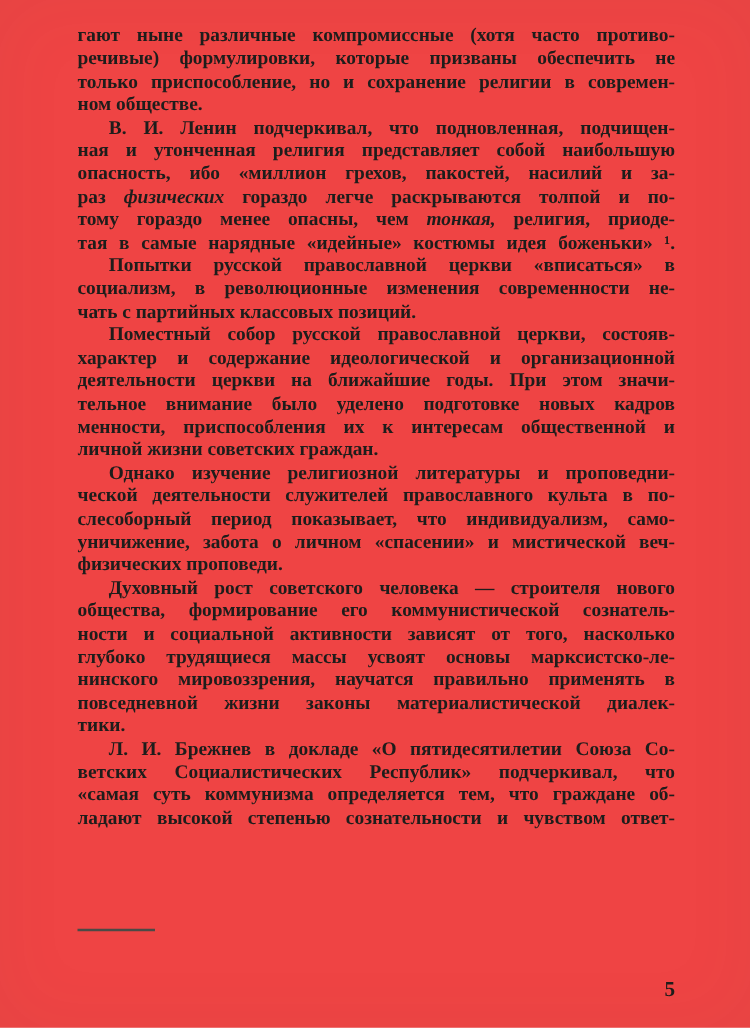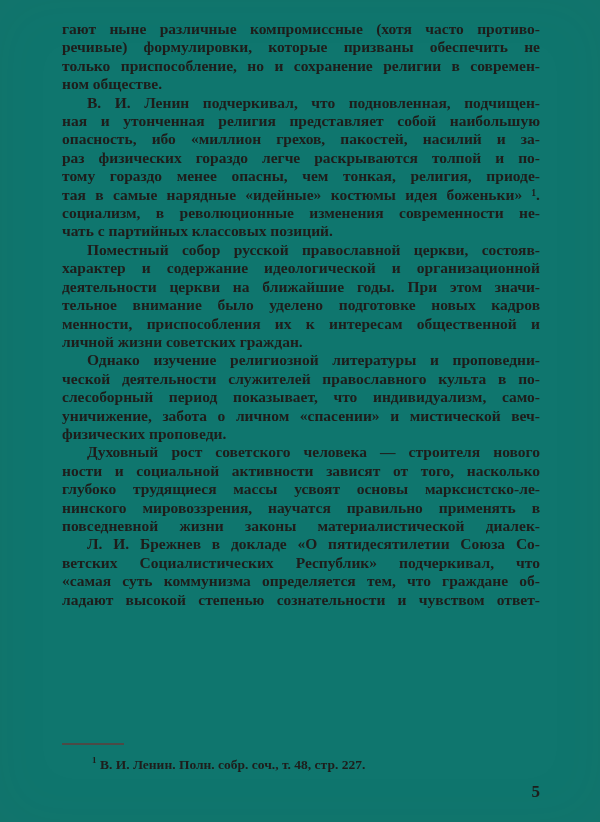--- a/index.html
+++ b/index.html
@@ -1,36 +1,36 @@
 <!DOCTYPE html>
 <html lang="ru"><head>
 <meta charset="utf-8">
 <style>
   html,body{margin:0;padding:0;}
   .page{
     position:relative;
     width:600px;height:822px;
-    background:#0f766e;
+    background:#ef4444;
     box-shadow:inset 0 0 60px rgba(90,85,75,.06);
     overflow:hidden;
     font-family:"Liberation Serif","DejaVu Serif",serif;
     color:#1e1d1b;
   }
   .text-block{
     position:absolute;left:62px;top:20px;width:478px;
     font-size:15.5px;line-height:18.4px;font-weight:600;
   }
   .para{margin:0;padding:0;}
   .line{
     white-space:nowrap;overflow:hidden;
     text-align:justify;
   }
   .jl{text-align-last:justify;}
   .ind{text-indent:25px;}
-  .it{}
+  .it{font-style:italic;}
   .footnote-sep{
     position:absolute;left:62px;top:743px;width:62px;height:0;
     border-top:2px solid #4c4a46;
   }
   .footnote{
     position:absolute;left:62px;top:752px;width:478px;
     font-size:13.5px;line-height:17px;font-weight:600;
     padding-left:30px;white-space:nowrap;
   }
   .fn-sup{
@@ -58,20 +58,21 @@
     <section class="para">
       <div class="line jl ind">В. И. Ленин подчеркивал, что подновленная, подчищен-</div>
       <div class="line jl">ная и утонченная религия представляет собой наибольшую</div>
       <div class="line jl">опасность, ибо «миллион грехов, пакостей, насилий и за-</div>
       <div class="line jl"><span>раз </span><span class="it">физических</span><span> гораздо легче раскрываются толпой и по-</span></div>
       <div class="line jl"><span>тому гораздо менее опасны, чем </span><span class="it">тонкая,</span><span> религия, приоде-</span></div>
       <div class="line jl">тая в самые нарядные «идейные» костюмы идея боженьки» ¹.</div>
     </section>
 
     <section class="para">
+      <div class="line jl ind">Попытки русской православной церкви «вписаться» в</div>
       <div class="line jl">социализм, в революционные изменения современности не-</div>
       <div class="line">чать с партийных классовых позиций.</div>
     </section>
 
     <section class="para">
       <div class="line jl ind">Поместный собор русской православной церкви, состояв-</div>
       <div class="line jl">характер и содержание идеологической и организационной</div>
       <div class="line jl">деятельности церкви на ближайшие годы. При этом значи-</div>
       <div class="line jl">тельное внимание было уделено подготовке новых кадров</div>
       <div class="line jl">менности, приспособления их к интересам общественной и</div>
@@ -81,34 +82,35 @@
     <section class="para">
       <div class="line jl ind">Однако изучение религиозной литературы и проповедни-</div>
       <div class="line jl">ческой деятельности служителей православного культа в по-</div>
       <div class="line jl">слесоборный период показывает, что индивидуализм, само-</div>
       <div class="line jl">уничижение, забота о личном «спасении» и мистической веч-</div>
       <div class="line">физических проповеди.</div>
     </section>
 
     <section class="para">
       <div class="line jl ind">Духовный рост советского человека — строителя нового</div>
+      <div class="line jl">общества, формирование его коммунистической сознатель-</div>
       <div class="line jl">ности и социальной активности зависят от того, насколько</div>
       <div class="line jl">глубоко трудящиеся массы усвоят основы марксистско-ле-</div>
       <div class="line jl">нинского мировоззрения, научатся правильно применять в</div>
       <div class="line jl">повседневной жизни законы материалистической диалек-</div>
+      <div class="line">тики.</div>
     </section>
 
     <section class="para">
       <div class="line jl ind">Л. И. Брежнев в докладе «О пятидесятилетии Союза Со-</div>
       <div class="line jl">ветских Социалистических Республик» подчеркивал, что</div>
       <div class="line jl">«самая суть коммунизма определяется тем, что граждане об-</div>
       <div class="line jl">ладают высокой степенью сознательности и чувством ответ-</div>
     </section>
 
   </main>
 
   <div class="footnote-sep"></div>
 
-  <div class="footnote"><span class="fn-sup">1</span> <span class="it">В. И. Ленин.</span><span> Полн. собр. соч., т. 48, стр. 227.</span></div>
 
   <div class="page-number">5</div>
 
 </div>
 
 </body></html>

